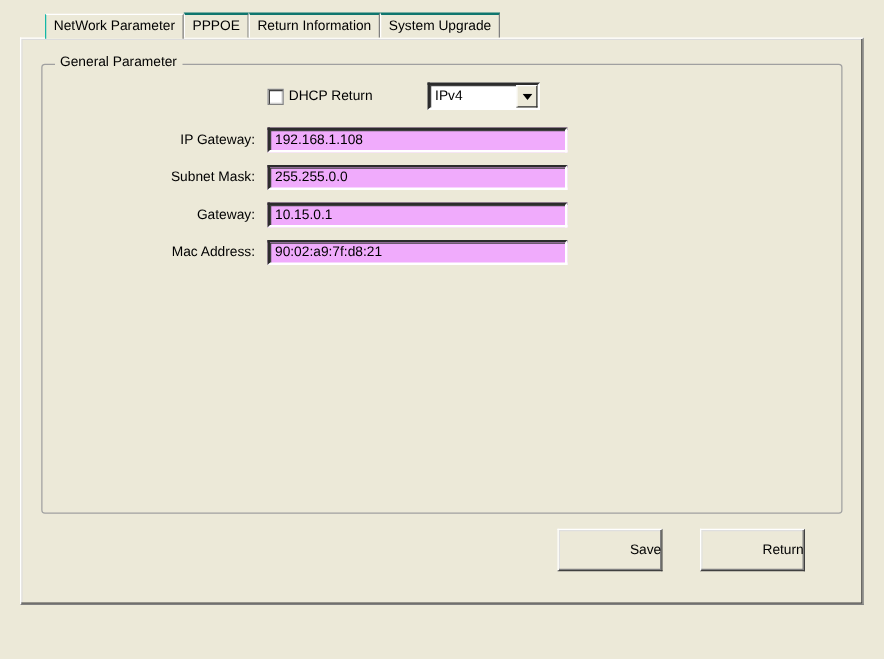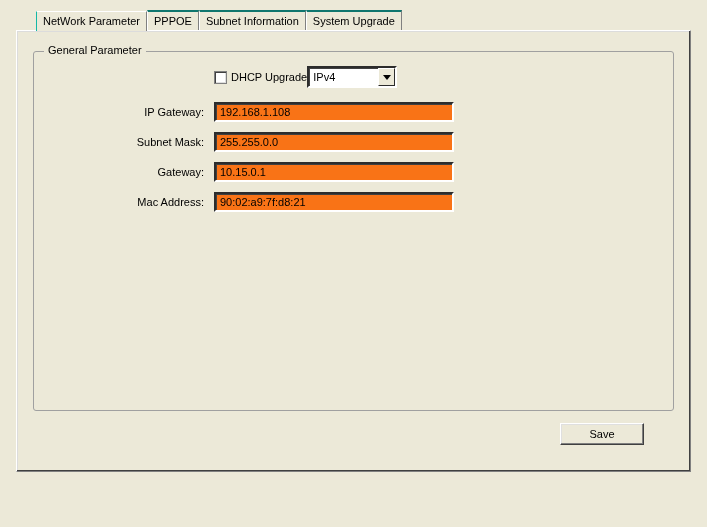--- a/index.html
+++ b/index.html
@@ -73,21 +73,21 @@
       margin-bottom: 14px;
     }
     .label {
       width: 100px;
       text-align: right;
       padding-right: 10px;
     }
     .input {
       width: 240px;
       height: 20px;
-      background: #f97316;
+      background: #f0abfc;
       border: 2px inset #eee;
       border-top-color: #808080;
       border-left-color: #808080;
       border-right-color: #fff;
       border-bottom-color: #fff;
       font-family: inherit;
       font-size: 11px;
       padding: 1px 4px;
       box-shadow: inset 1px 1px 0 #404040;
     }
@@ -110,20 +110,21 @@
       border: 2px inset #eee;
       border-top-color: #808080;
       border-left-color: #808080;
       border-right-color: #fff;
       border-bottom-color: #fff;
       box-shadow: inset 1px 1px 0 #404040;
       position: relative;
       display: flex;
       align-items: center;
       padding-left: 4px;
+      margin-left: 44px;
     }
     .select-arrow {
       position: absolute;
       right: 0;
       top: 0;
       bottom: 0;
       width: 17px;
       background: #ece9d8;
       border: 1px outset #fff;
       border-right-color: #808080;
@@ -135,50 +136,50 @@
     .select-arrow svg { width: 8px; height: 5px; }
     .button-row {
       display: flex;
       justify-content: flex-end;
       gap: 30px;
       margin-top: 12px;
       padding-right: 30px;
     }
     .btn {
       width: 84px;
-      height: 22px;
+      height: 34px;
       background: #ece9d8;
       border: 1px solid #fff;
       border-right-color: #404040;
       border-bottom-color: #404040;
       box-shadow: inset -1px -1px 0 #808080, inset 1px 1px 0 #dfdfdf;
       font-family: inherit;
       font-size: 11px;
       cursor: default;
-      text-align: center;
+      text-align: right;
     }
   </style>
 </head>
 <body>
 
 <div class="tabs">
   <div class="tab active">NetWork Parameter</div>
   <div class="tab">PPPOE</div>
-  <div class="tab">Subnet Information</div>
+  <div class="tab">Return Information</div>
   <div class="tab">System Upgrade</div>
 </div>
 
 <div class="tab-panel">
   <div class="fieldset">
     <div class="fieldset-title">General Parameter</div>
 
     <div class="row first">
       <div class="checkbox-wrap">
         <div class="checkbox"></div>
-        <span>DHCP Upgrade</span>
+        <span>DHCP Return</span>
       </div>
       <div class="select">
         <span>IPv4</span>
         <div class="select-arrow">
           <svg viewBox="0 0 8 5">
               <path d="M0 0 L8 0 L4 5 Z" fill="#000"></path>
             </svg>
         </div>
       </div>
     </div>
@@ -199,14 +200,15 @@
     </div>
 
     <div class="row">
       <div class="label">Mac Address:</div>
       <input class="input" value="90:02:a9:7f:d8:21" style="">
     </div>
   </div>
 
   <div class="button-row">
     <button class="btn">Save</button>
+    <button class="btn">Return</button>
   </div>
 </div>
 
 </body></html>

